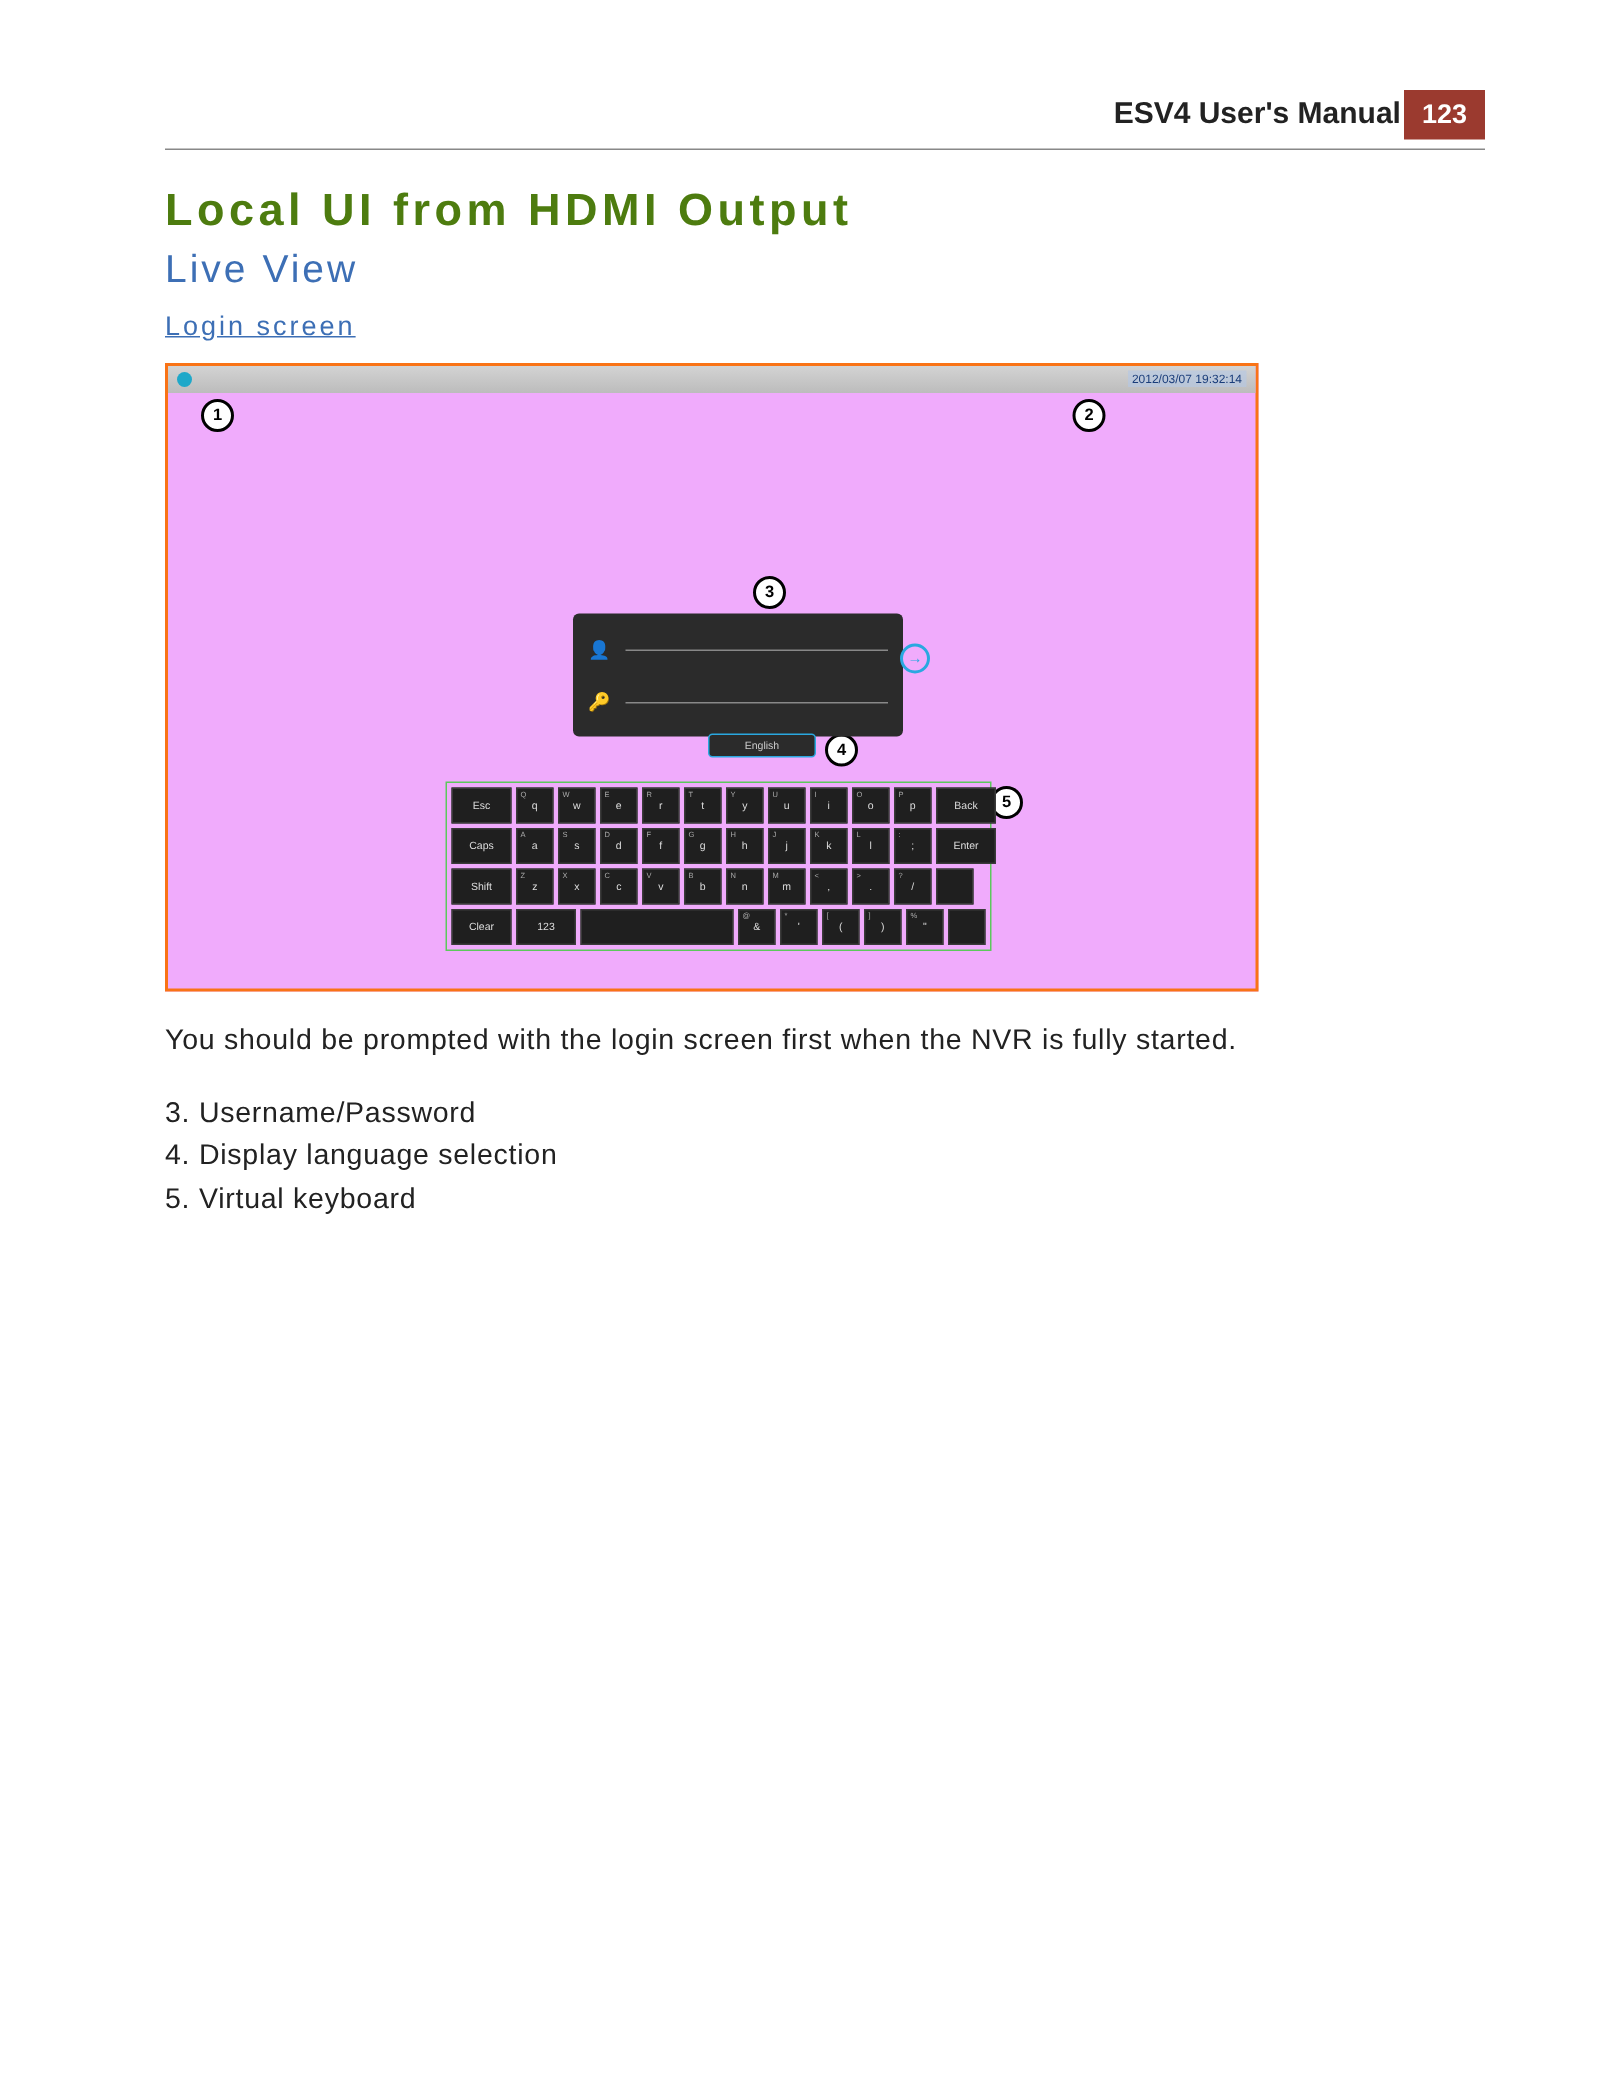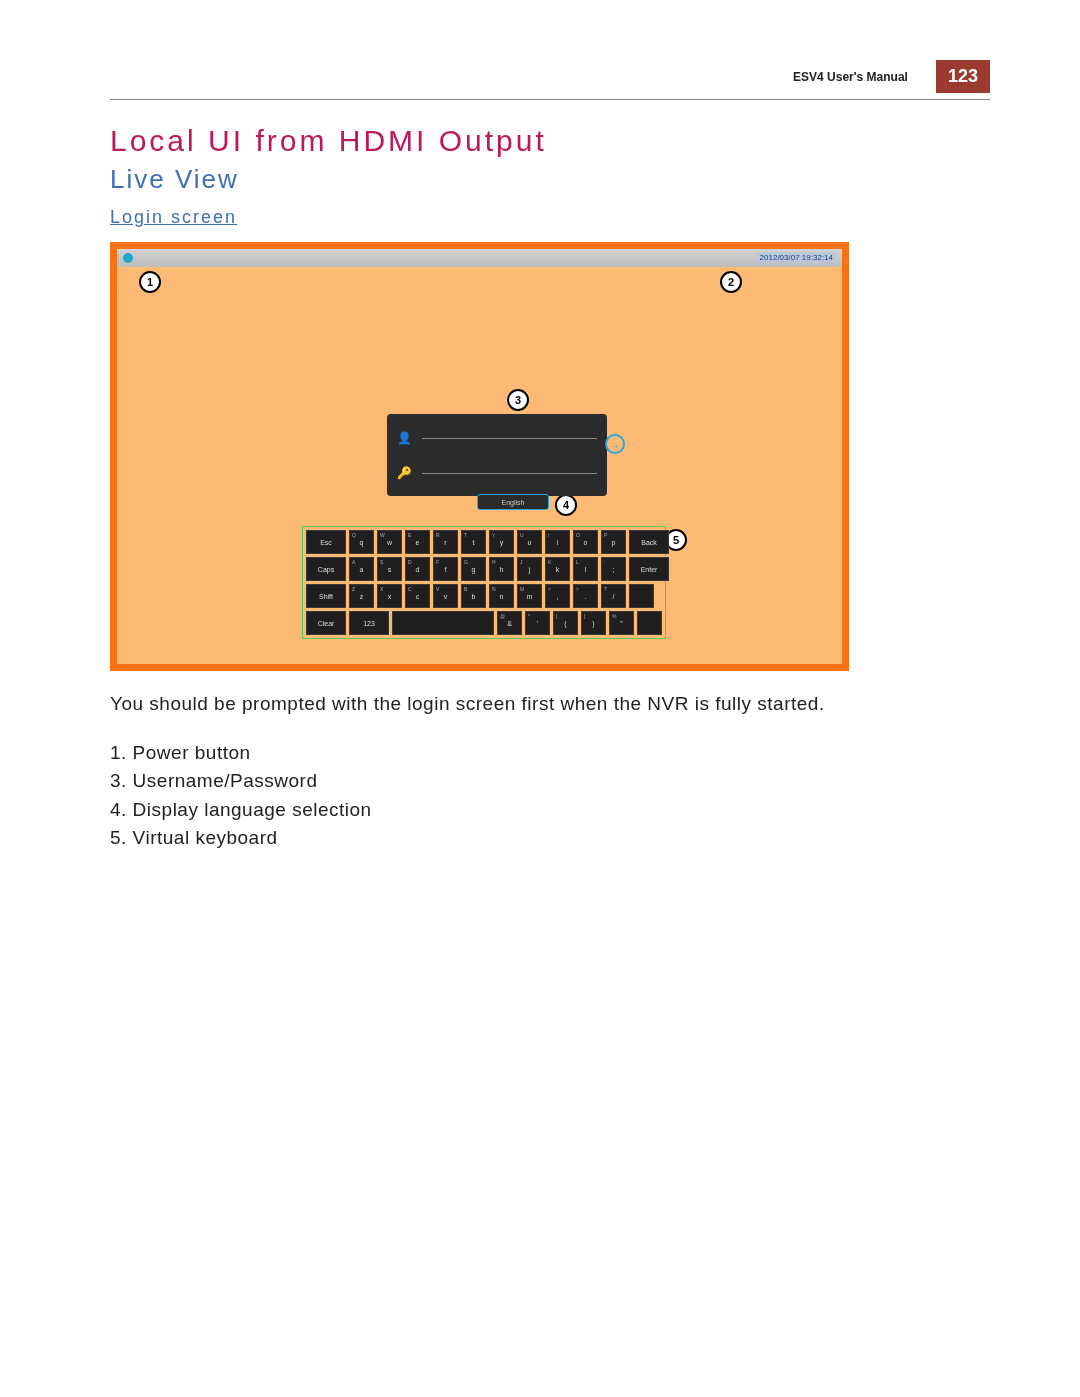--- a/index.html
+++ b/index.html
@@ -15,38 +15,38 @@
   }
   .header-row {
     display: flex;
     justify-content: flex-end;
     align-items: center;
     gap: 0;
     margin-bottom: 6px;
   }
   .manual-title {
     font-weight: bold;
-    font-size: 12px;
-    padding-right: 28px;
+    font-size: 20px;
+    padding-right: 2px;
   }
   .page-num {
     background: #9b3a2f;
     color: #fff;
     font-weight: bold;
     font-size: 18px;
     padding: 6px 12px;
   }
   .hr {
     border-top: 1px solid #888;
     margin-bottom: 24px;
   }
   h1.section-title {
     font-size: 30px;
-    font-weight: normal;
-    color: #be185d;
+    font-weight: bold;
+    color: #4d7c0f;
     letter-spacing: 3px;
     margin: 10px 0 6px 0;
   }
   h2.subsection {
     font-size: 26px;
     font-weight: normal;
     color: #3d6fb5;
     letter-spacing: 2px;
     margin: 6px 0 12px 0;
   }
@@ -54,23 +54,23 @@
     font-size: 18px;
     font-weight: normal;
     color: #3d6fb5;
     letter-spacing: 2px;
     margin: 0 0 14px 0;
     text-decoration: underline;
   }
   .screenshot {
     width: 725px;
     height: 415px;
-    background: #fdba74;
+    background: #f0abfc;
     position: relative;
-    border: 7px solid #f97316;
+    border: 2px solid #f97316;
     margin-bottom: 20px;
   }
   .top-bar {
     position: absolute;
     top: 0; left: 0; right: 0;
     height: 18px;
     background: linear-gradient(#d3d3d3,#bcbcbc);
   }
   .power-dot {
     position: absolute;
@@ -270,18 +270,17 @@
           <div class="key std">)<span class="sup">]</span></div>
           <div class="key std">"<span class="sup">%</span></div>
           <div class="key std"></div>
         </div>
     </div>
   </div>
 
   <p class="body-text">You should be prompted with the login screen first when the NVR is fully started.</p>
 
   <div class="numbered">
-    <div>1. Power button</div>
     <div>3. Username/Password</div>
     <div>4. Display language selection</div>
     <div>5. Virtual keyboard</div>
   </div>
 </div>
 
 </body></html>

